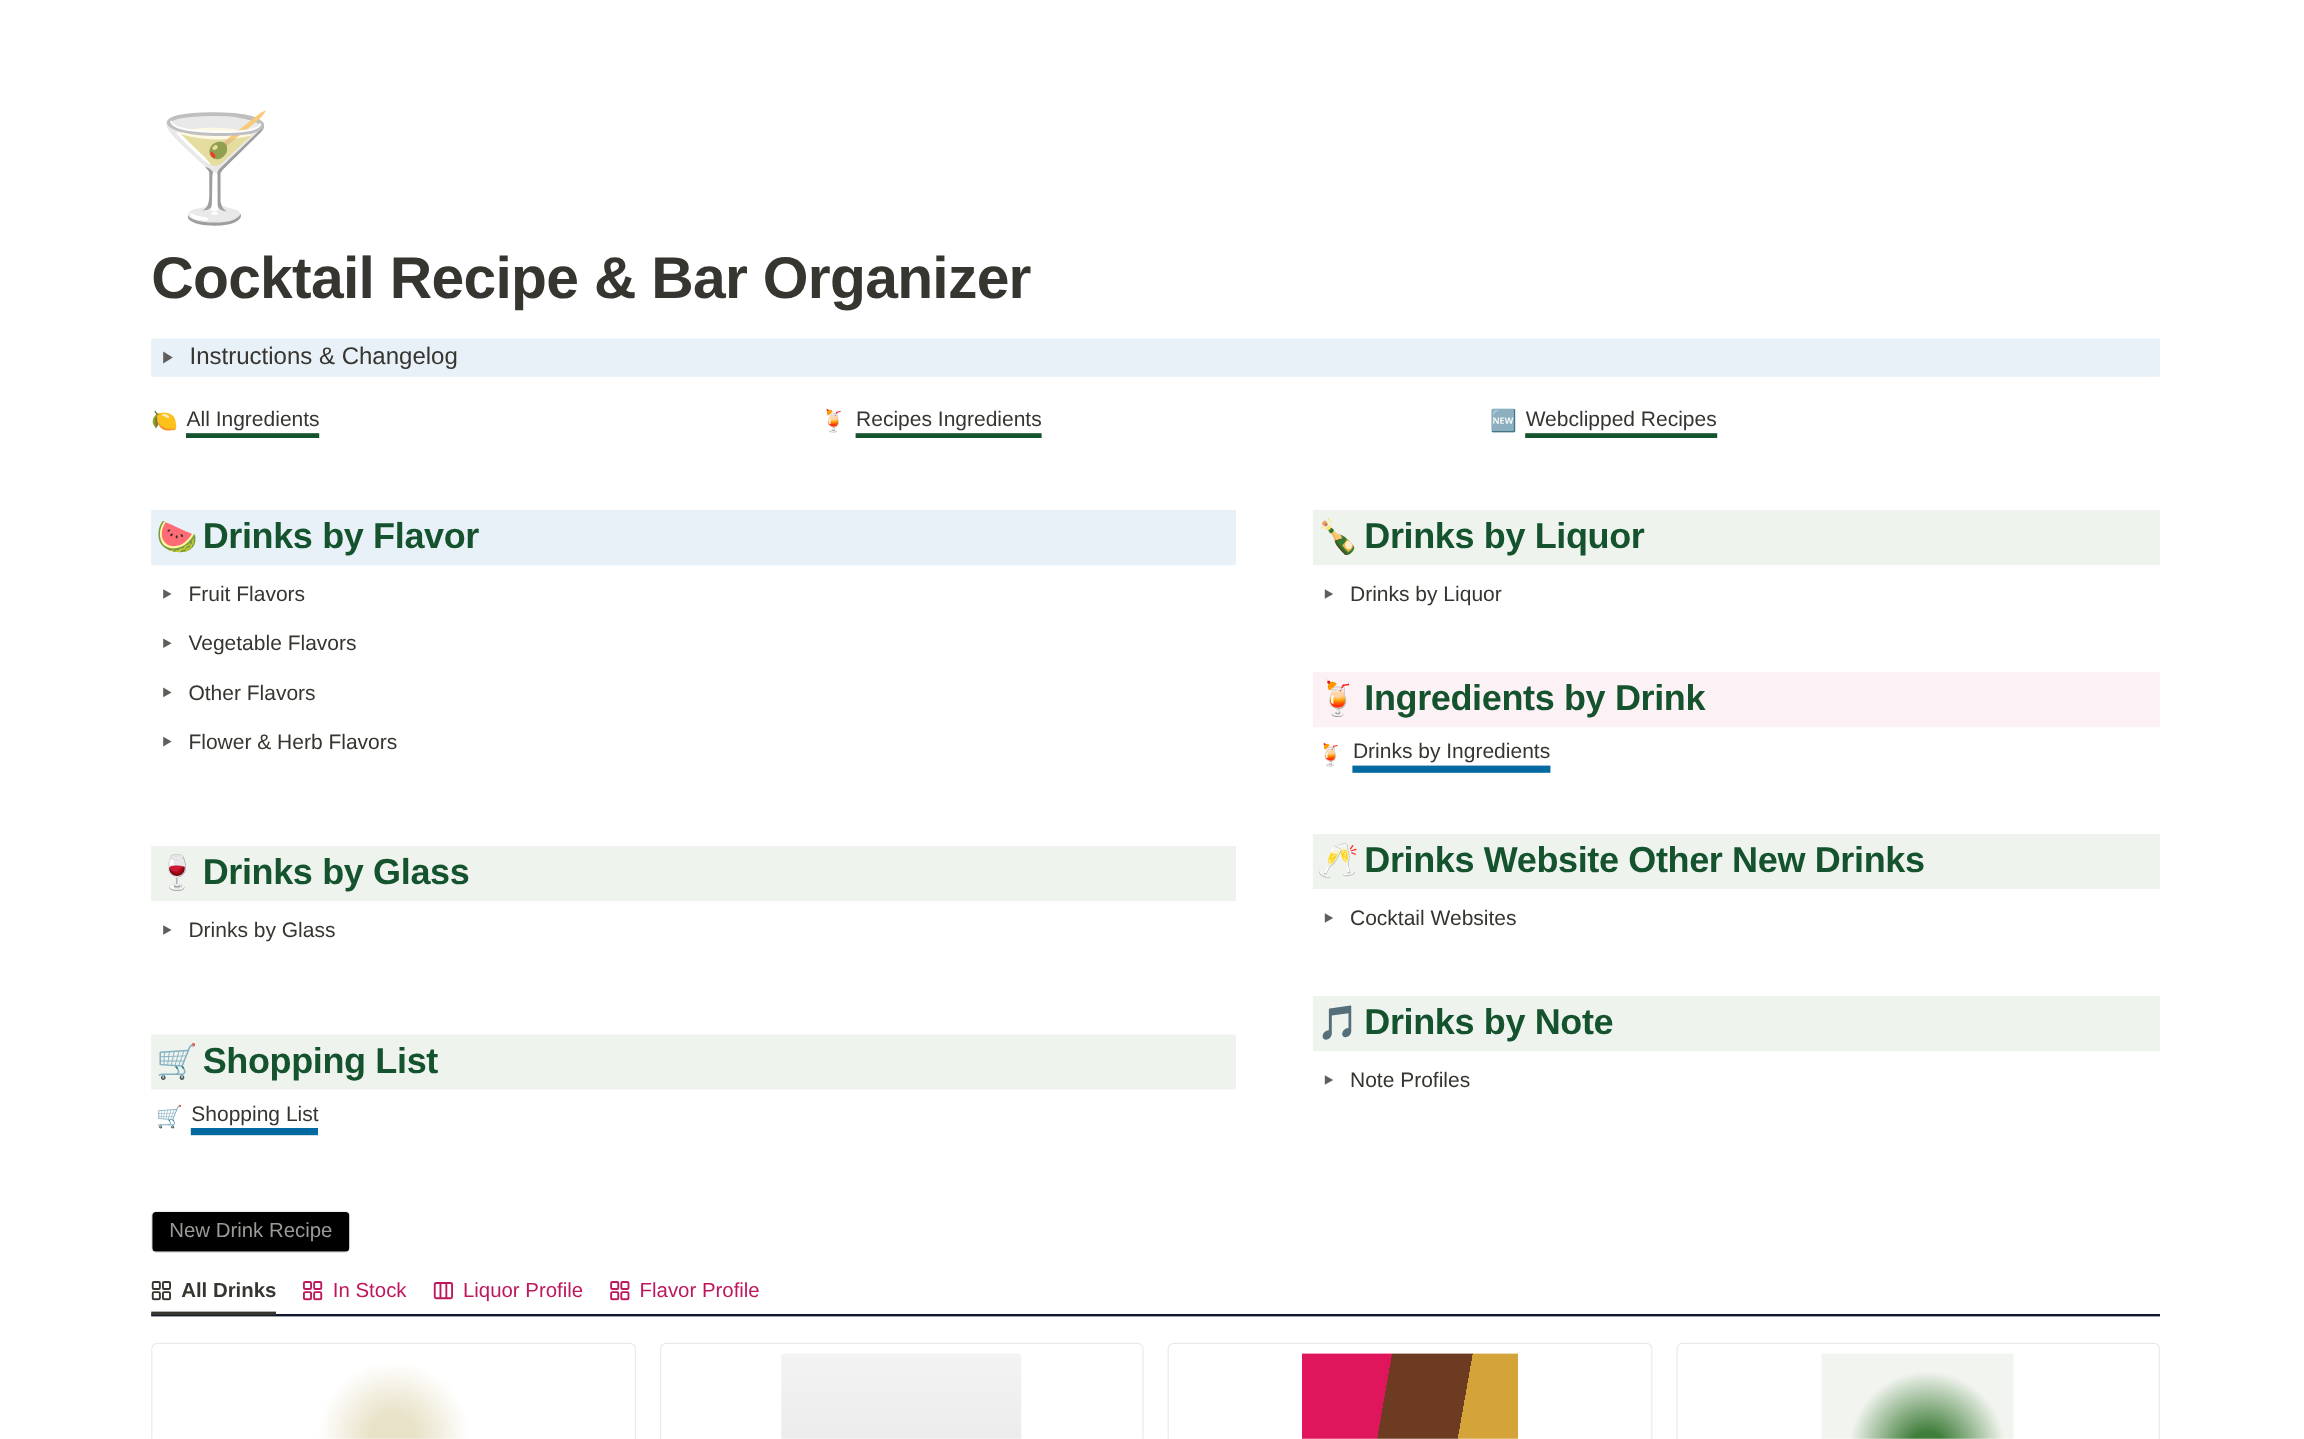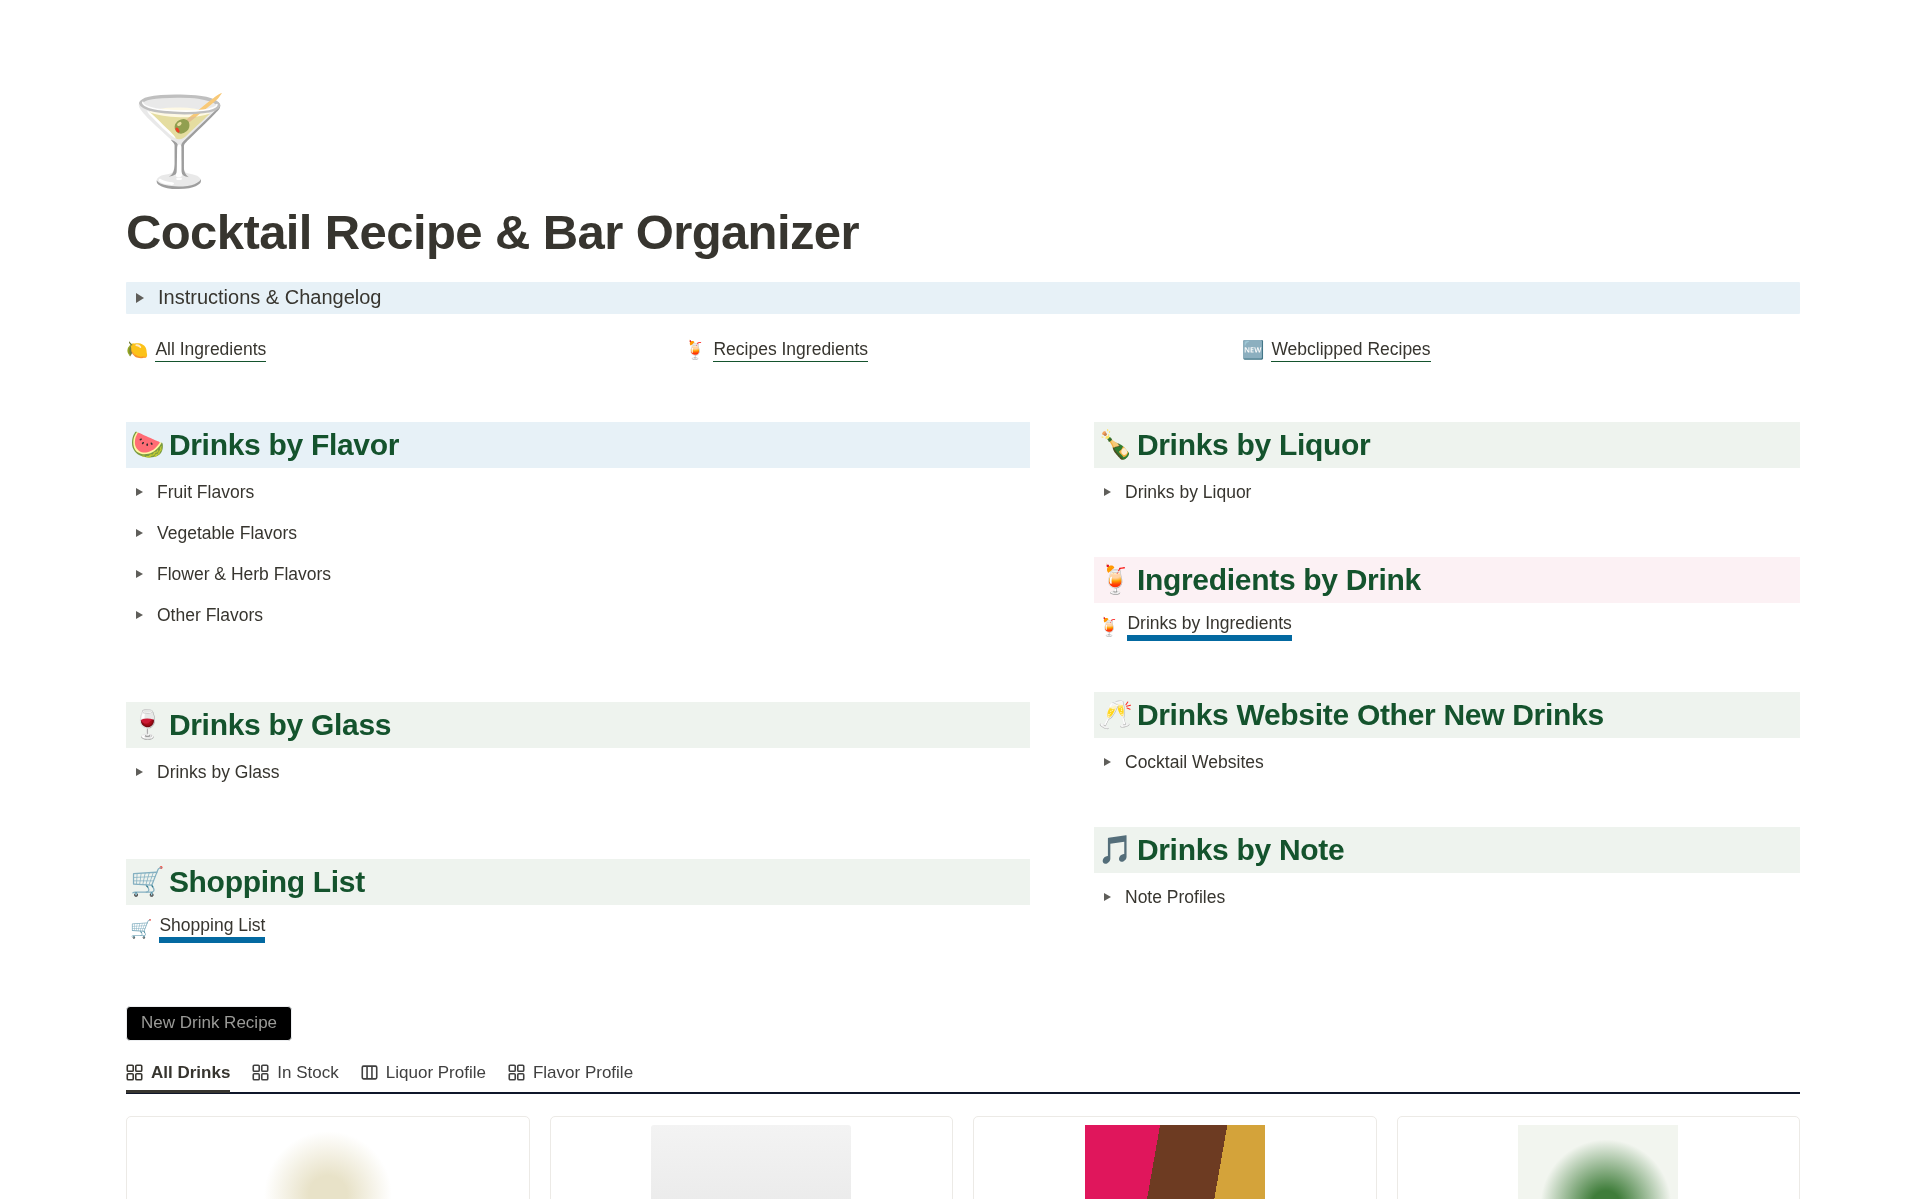--- a/index.html
+++ b/index.html
@@ -83,21 +83,21 @@
     gap: 7px;
     font-size: 17.5px;
     color: #37352f;
   }
   .linkitem .emo {
     font-size: 18px;
     line-height: 1;
     font-family: "DejaVu Sans", sans-serif;
   }
   .linkitem .txt {
-    border-bottom: 1px solid #14532d;
+    border-bottom: 4px solid #14532d;
     padding-bottom: 1px;
   }
 
   
   .columns {
     margin-top: 60px;
     display: flex;
     gap: 64px;
   }
   .col-left  { width: 904px; flex: 0 0 904px; }
@@ -177,21 +177,21 @@
     align-items: flex-end;
     gap: 22px;
     border-bottom: 2px solid #0f172a;
     height: 41px;
   }
   .tab {
     display: flex;
     align-items: center;
     gap: 8px;
     font-size: 17px;
-    color: #404040;
+    color: #be185d;
     padding-bottom: 9px;
     cursor: pointer;
     position: relative;
   }
   .tab.active { color: #37352f; font-weight: 700; }
   .tab.active::after {
     content: "";
     position: absolute;
     left: 0; right: 0; bottom: -1px;
     height: 2.5px;
@@ -274,25 +274,25 @@
           <div class="toggle-item">
             <span class="tri sm"></span>
             <span class="lbl">Fruit Flavors</span>
           </div>
           <div class="toggle-item">
             <span class="tri sm"></span>
             <span class="lbl">Vegetable Flavors</span>
           </div>
           <div class="toggle-item">
             <span class="tri sm"></span>
+            <span class="lbl">Other Flavors</span>
+          </div>
+          <div class="toggle-item">
+            <span class="tri sm"></span>
             <span class="lbl">Flower &amp; Herb Flavors</span>
-          </div>
-          <div class="toggle-item">
-            <span class="tri sm"></span>
-            <span class="lbl">Other Flavors</span>
           </div>
         </div>
 
         <div class="gap-lg"></div>
 
         <div>
           <div class="sect-head green">
             <span class="emo">🍷</span>
             <span class="ttl">Drinks by Glass</span>
           </div>

